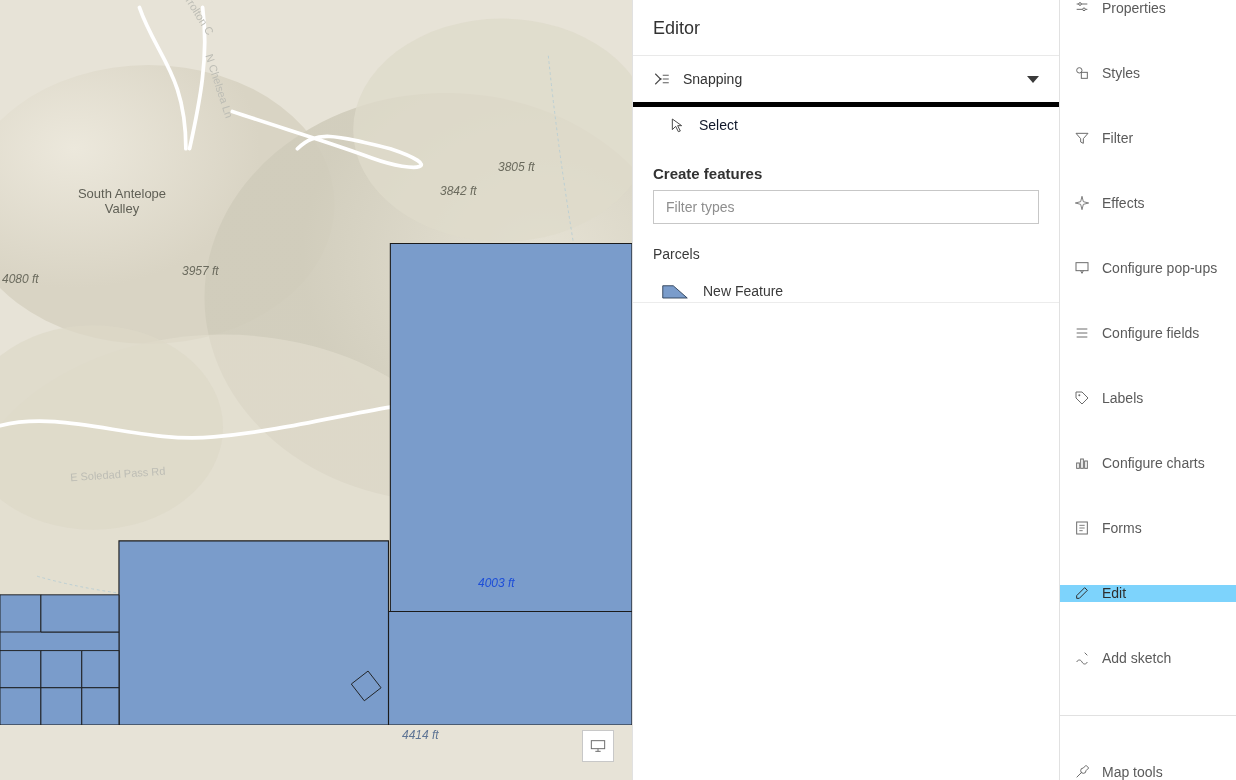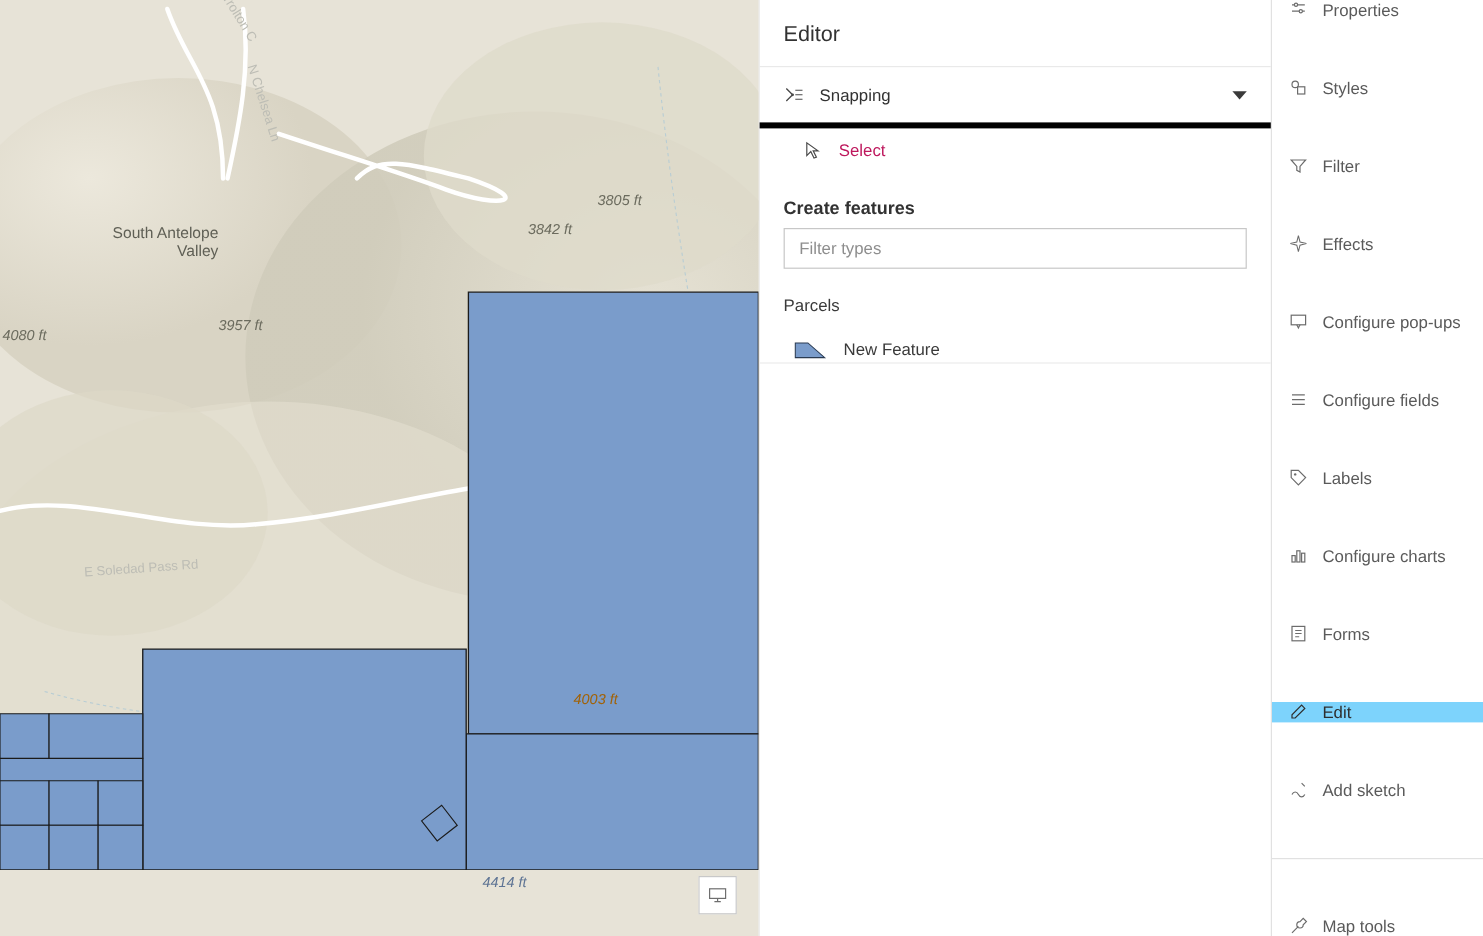--- a/index.html
+++ b/index.html
@@ -20,21 +20,21 @@
 
   
   .editor { width: 428px; background: #fff; border-left: 1px solid #e1e1e1; border-right: 1px solid #e1e1e1; display:flex; flex-direction:column; }
   .editor-header { padding: 18px 20px 16px; font-size: 18px; font-weight: 500; border-bottom: 1px solid #e9e9e9; }
   .snapping-row { display:flex; align-items:center; padding: 14px 20px; border-bottom: 5px solid #000000; cursor: pointer; }
   .snapping-row .label { flex: 1; margin-left: 12px; font-size: 14px; }
   .snapping-row .tri { width: 0; height: 0; border-left: 6px solid transparent; border-right: 6px solid transparent; border-top: 7px solid #3a3a3a; }
 
   .section-title { padding: 16px 20px 8px; font-size: 15px; font-weight: 600; }
   .select-row { display:flex; align-items:center; padding: 10px 20px 16px 36px; cursor: pointer; }
-  .select-row .label { margin-left: 14px; font-size: 14px; color: #be185d; }
+  .select-row .label { margin-left: 14px; font-size: 14px; color: #0f172a; }
 
   .filter-input-wrap { padding: 0 20px 16px; }
   .filter-input { width: 100%; height: 34px; border: 1px solid #c7c7c7; padding: 4px 12px; font-size: 14px; color: #6e6e6e; outline: none; }
   .filter-input::placeholder { color: #8e8e8e; }
 
   .layer-name { padding: 6px 20px 10px; font-size: 14px; color: #3a3a3a; }
   .template-item { display:flex; align-items:center; padding: 10px 20px 2px 28px; border-bottom: 1px solid #ececec; cursor: pointer; }
   .template-item .name { margin-left: 14px; font-size: 14px; color: #3a3a3a; }
   .template-swatch { width: 28px; height: 18px; }
 
@@ -97,26 +97,26 @@
     <polygon class="thin" points="0,700 44,700 44,740 0,740"></polygon>
     <polygon class="thin" points="44,700 88,700 88,740 44,740"></polygon>
     <polygon class="thin" points="88,700 128,700 128,740 88,740"></polygon>
     <polygon class="thin" points="0,740 44,740 44,780 0,780"></polygon>
     <polygon class="thin" points="44,740 88,740 88,780 44,780"></polygon>
     <polygon class="thin" points="88,740 128,740 128,780 88,780"></polygon>
 
     <polygon class="thin" points="378,736 396,722 410,740 392,754"></polygon>
   </svg>
 
-  <div class="map-label big" style="left:62px; top:186px; width:120px;text-align:right;">South Antelope<br>Valley</div>
+  <div class="map-label big" style="left:62px; top:186px; width:120px;">South Antelope<br>Valley</div>
   <div class="map-label" style="left:182px; top:264px;">3957 ft</div>
   <div class="map-label" style="left:440px; top:184px;">3842 ft</div>
   <div class="map-label" style="left:498px; top:160px;">3805 ft</div>
   <div class="map-label" style="left:2px; top:272px;">4080 ft</div>
-  <div class="map-label" style="left:478px; top:576px; color:#a16207;">4003 ft</div>
+  <div class="map-label" style="left:478px; top:576px; color:#1d4ed8;">4003 ft</div>
   <div class="map-label" style="left:402px; top:728px; color:#5e7494;">4414 ft</div>
   <div class="rd-label" style="left:70px; top:468px; transform:rotate(-4deg);">E Soledad Pass Rd</div>
   <div class="rd-label" style="left:186px; top:80px; transform:rotate(72deg);">N Chelsea Ln</div>
   <div class="rd-label" style="left:168px; top:4px; transform:rotate(58deg);">Carrolton C</div>
 
   <div class="basemap-toggle" title="Basemap">
     <svg viewBox="0 0 24 20">
       <rect x="2" y="2" width="20" height="12" fill="none" stroke="#6e6e6e" stroke-width="1.5"></rect>
       <line x1="8" y1="18" x2="16" y2="18" stroke="#6e6e6e" stroke-width="1.5"></line>
       <line x1="12" y1="14" x2="12" y2="18" stroke="#6e6e6e" stroke-width="1.5"></line>

